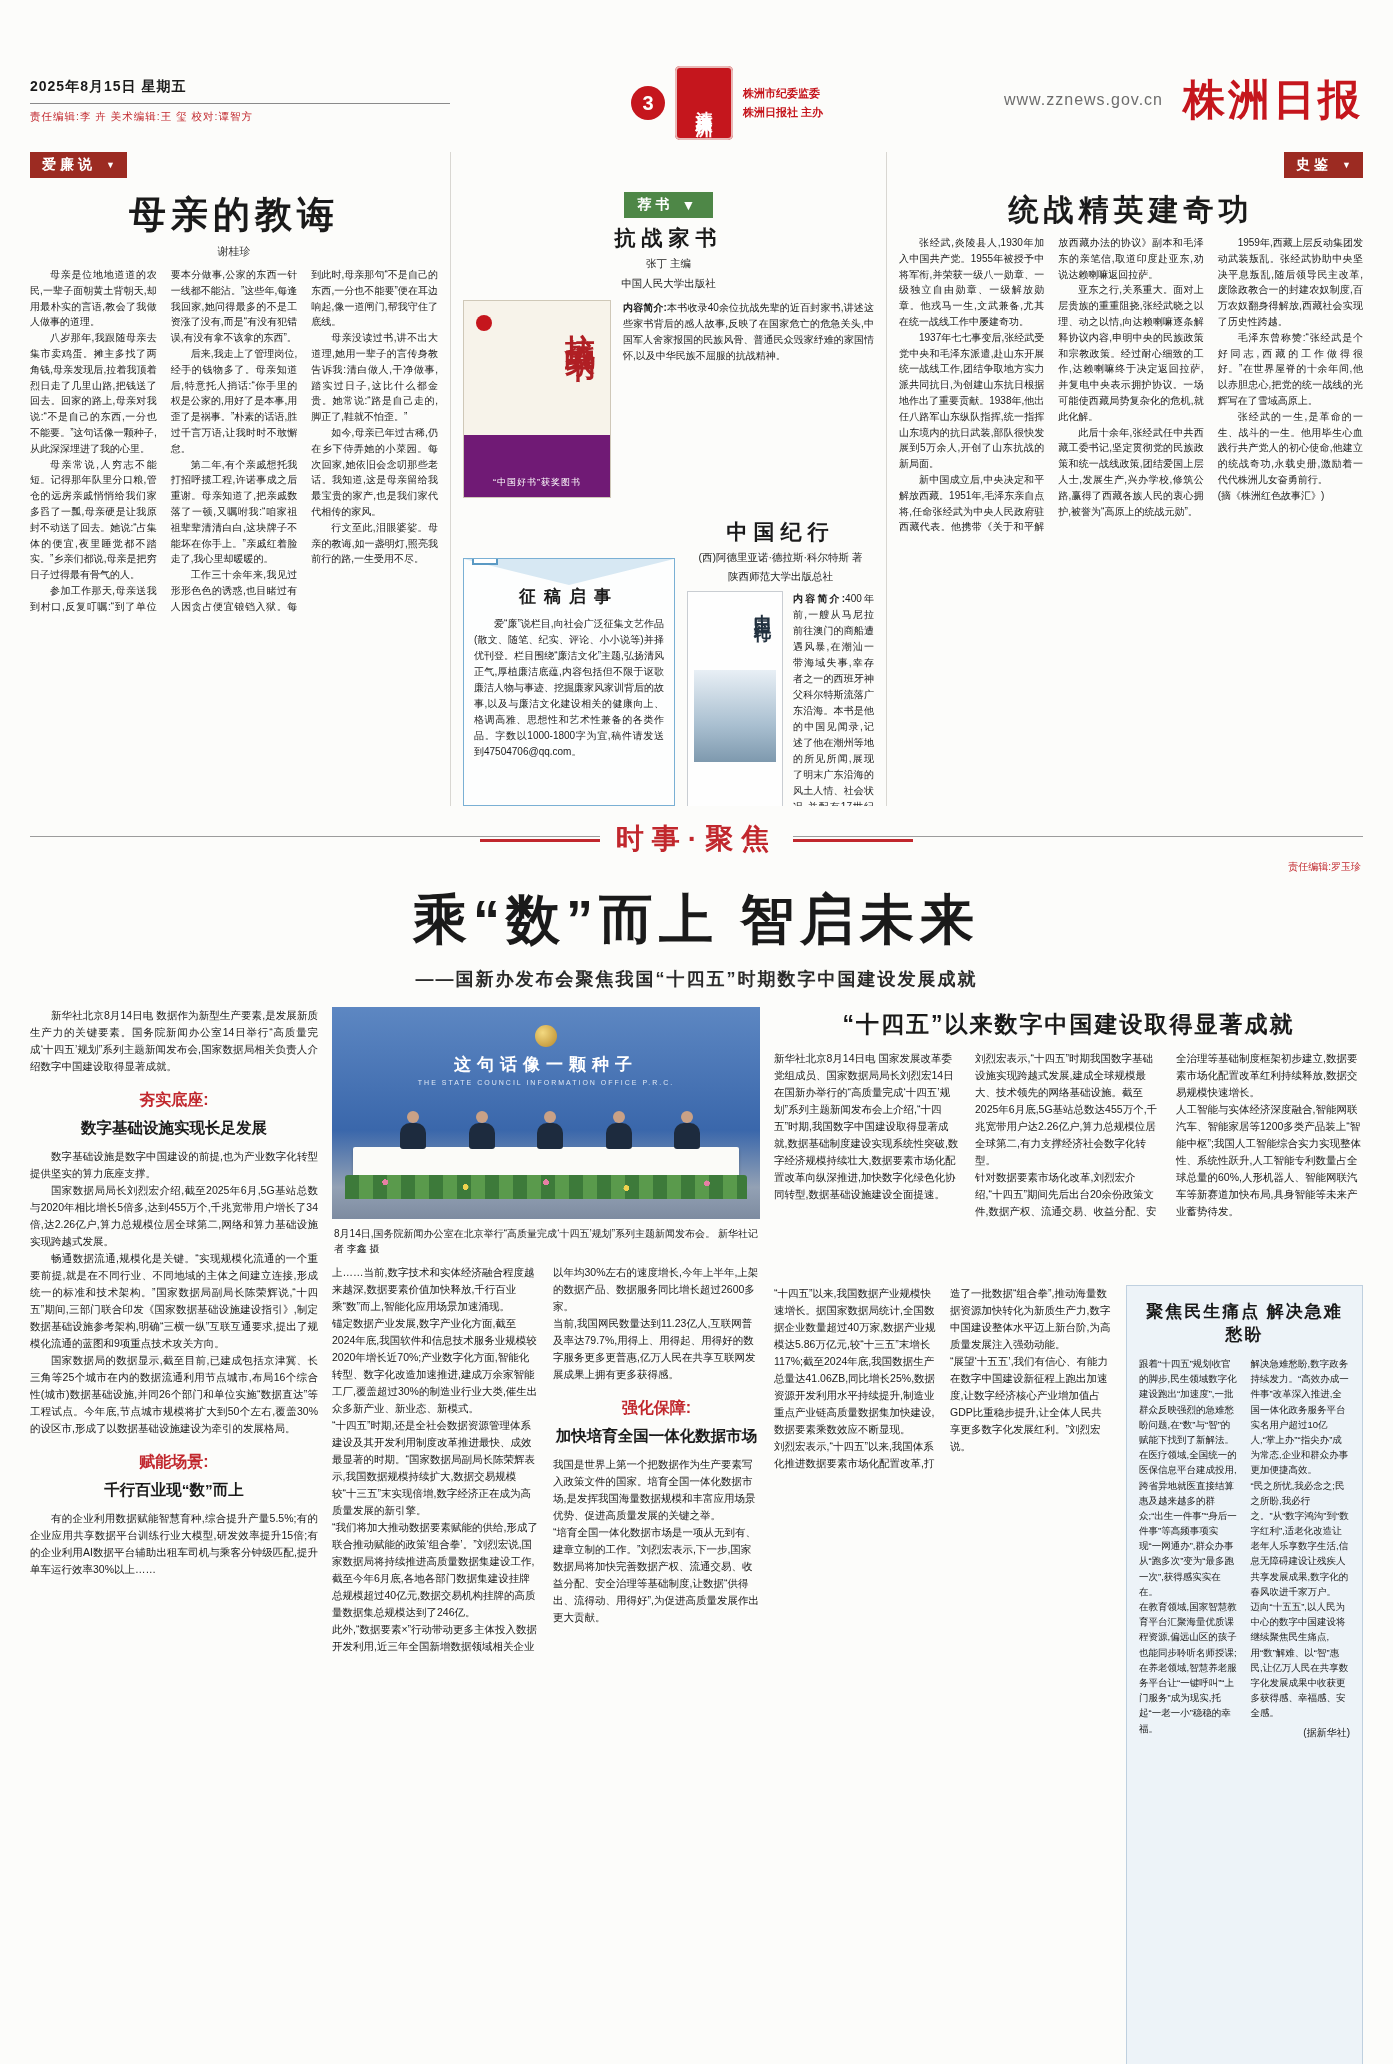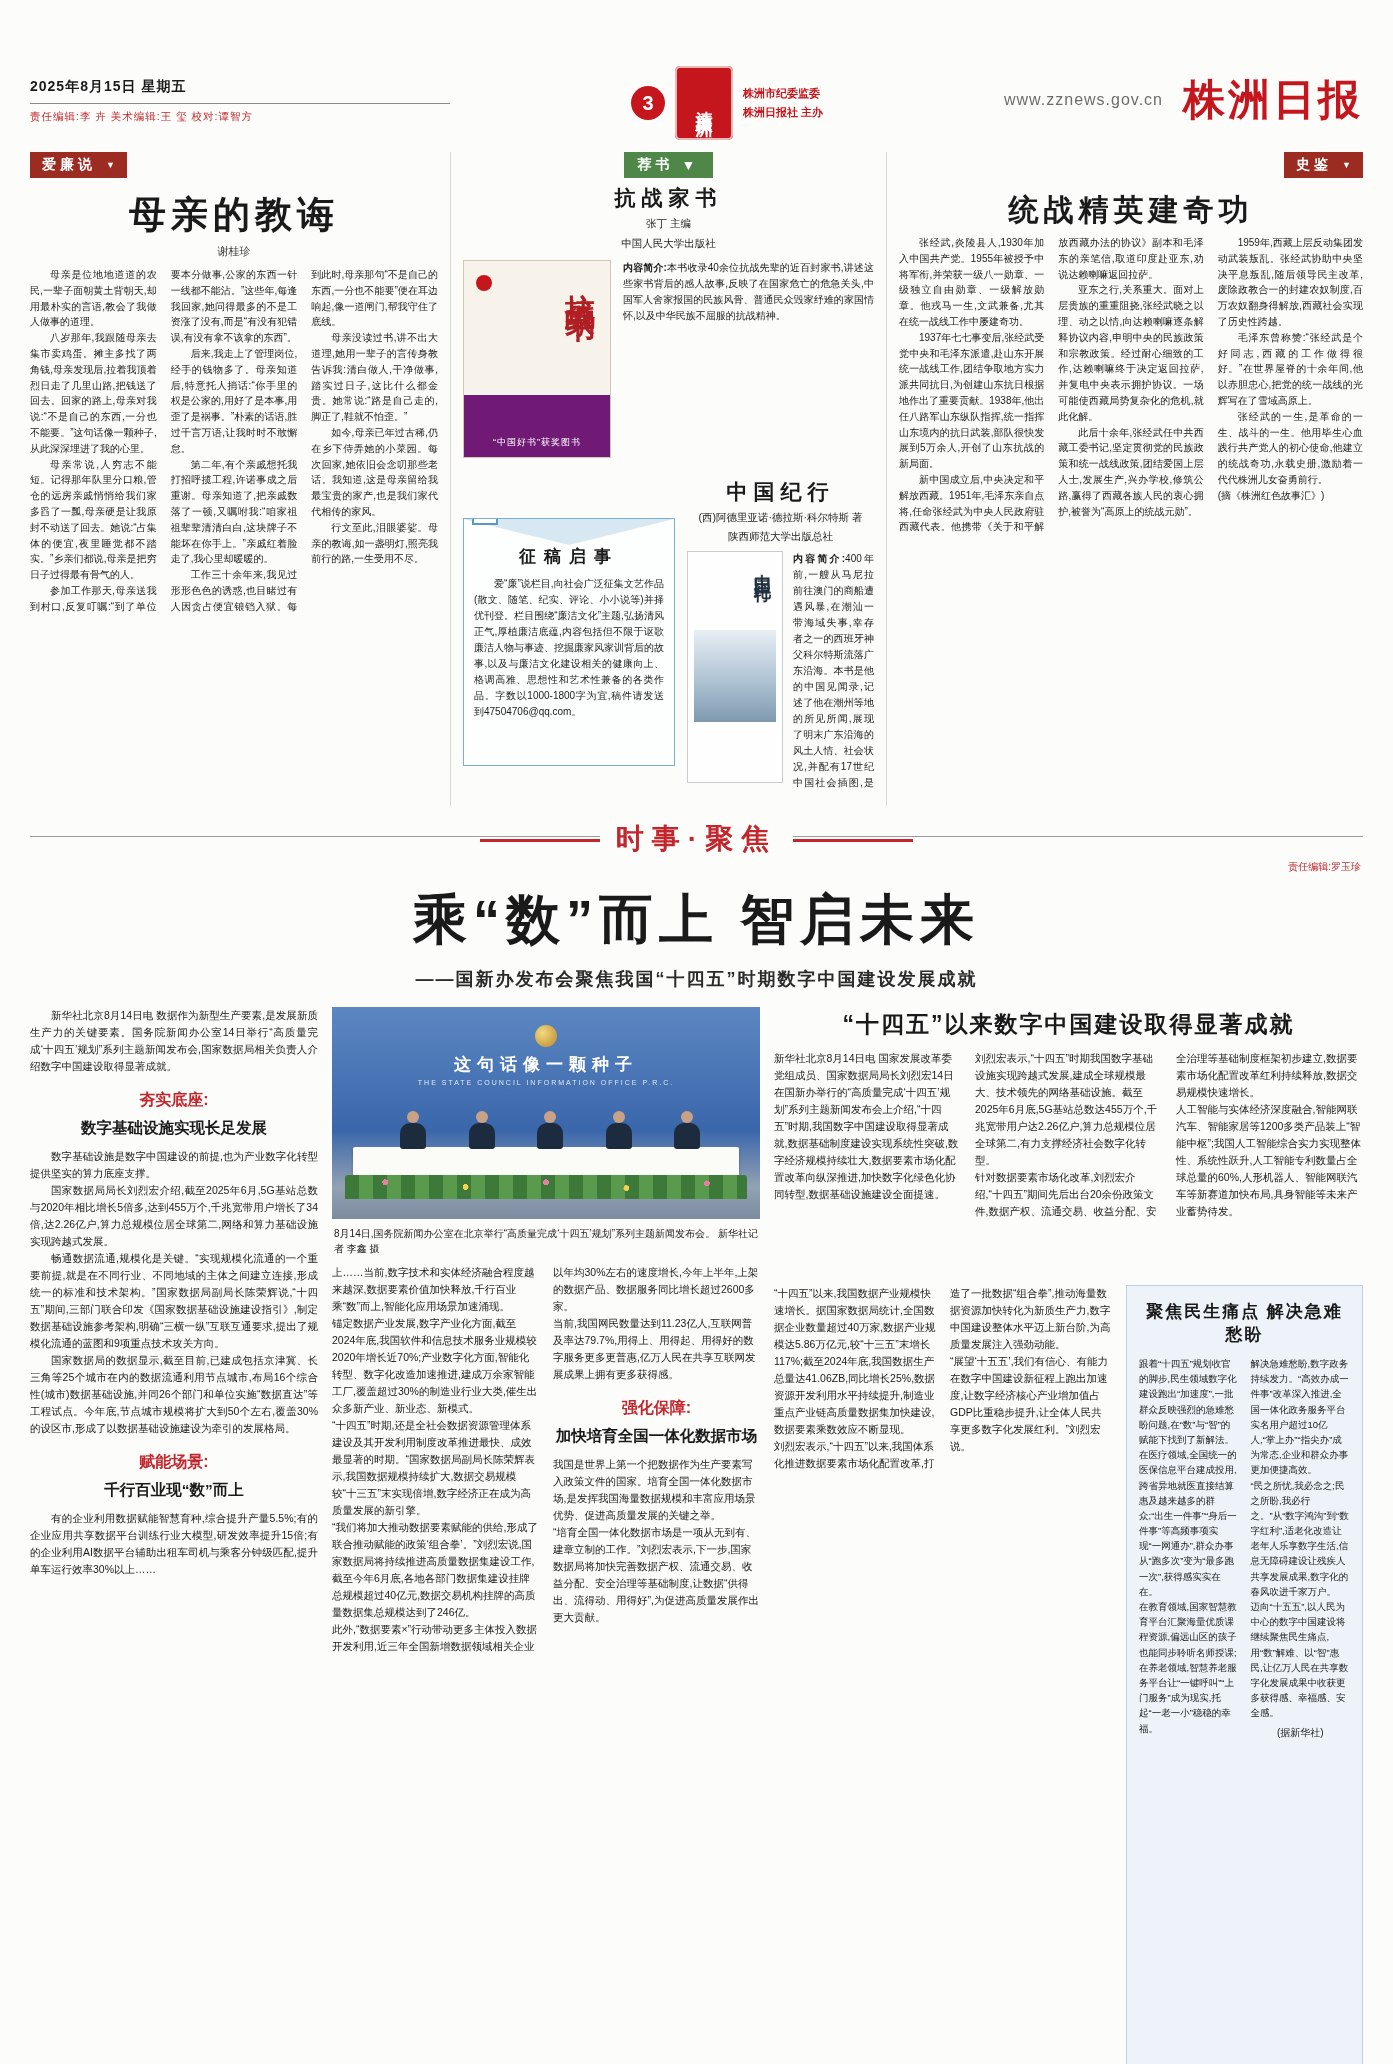--- a/index.html
+++ b/index.html
@@ -24,29 +24,29 @@
   
   .top-section { display:flex; gap:12px; padding:4px 30px 0 30px; height:658px; overflow:hidden; }
   .col { overflow:hidden; }
   .col-left { width:408px; }
   .col-mid { width:437px; border-left:1px solid #d9d7d2; border-right:1px solid #d9d7d2; padding:0 12px; }
   .col-right { flex:1; }
   .tag { display:inline-flex; align-items:center; gap:10px; background:#9c2b22; color:#fff; font-size:14px; font-weight:bold; letter-spacing:4px; padding:4px 12px; }
   .tag .tri { font-size:9px; letter-spacing:0; }
   .tag-row-right { text-align:right; }
   .tag-green { background:#4e8747; display:inline-flex; align-items:center; gap:8px; color:#fff; font-size:14px; font-weight:bold; letter-spacing:4px; padding:4px 14px; }
-  .tag-green-wrap { text-align:center; margin-bottom:4px; }
+  .tag-green-wrap { text-align:center; margin-bottom:4px;margin-top:40px; }
   .article-title { text-align:center; font-weight:900; font-size:37px; letter-spacing:5px; margin:12px 0 4px 0; }
   .article-title.small { font-size:30px; }
   .byline { text-align:center; font-size:11px; color:#333; margin-bottom:8px; }
   .body-3col { column-count:3; column-gap:14px; font-size:10px; line-height:1.58; text-align:justify; }
   .body-3col p, .cols p, .box-body p { text-indent:2em; text-align:justify; margin:0; }
   .h-520 { height:520px; overflow:hidden; }
   .h-545 { height:545px; overflow:hidden; }
-  .attribution { text-align:center; font-size:10px; margin-top:4px; text-indent:0 !important; }
+  .attribution { text-align:right; font-size:10px; margin-top:4px; text-indent:0 !important; }
   
   .book-header { text-align:center; margin-top:6px; }
   .book-title { font-size:21px; font-weight:900; letter-spacing:6px; }
   .book-meta { font-size:10.5px; color:#222; line-height:1.6; margin-top:3px; }
   .book-row { display:flex; gap:12px; margin-top:8px; height:202px; overflow:hidden; }
   .cover1 { width:148px; height:198px; background:#f7f3ea; border:1px solid #cfc8b8; position:relative; flex:none; }
   .cover1 .vtitle { position:absolute; top:8px; right:10px; writing-mode:vertical-rl; font-family:"Liberation Serif", serif; font-size:30px; font-weight:900; color:#b01f24; letter-spacing:6px; }
   .cover1 .seal-dot { position:absolute; left:12px; top:14px; width:16px; height:16px; border-radius:50%; background:#c5161d; }
   .cover1 .band { position:absolute; left:0; right:0; bottom:0; height:62px; background:#701a75; color:#fff; display:flex; align-items:flex-end; justify-content:center; padding-bottom:8px; font-size:9px; letter-spacing:1px; }
   .book-intro { flex:1; font-size:10px; line-height:1.6; text-align:justify; }

